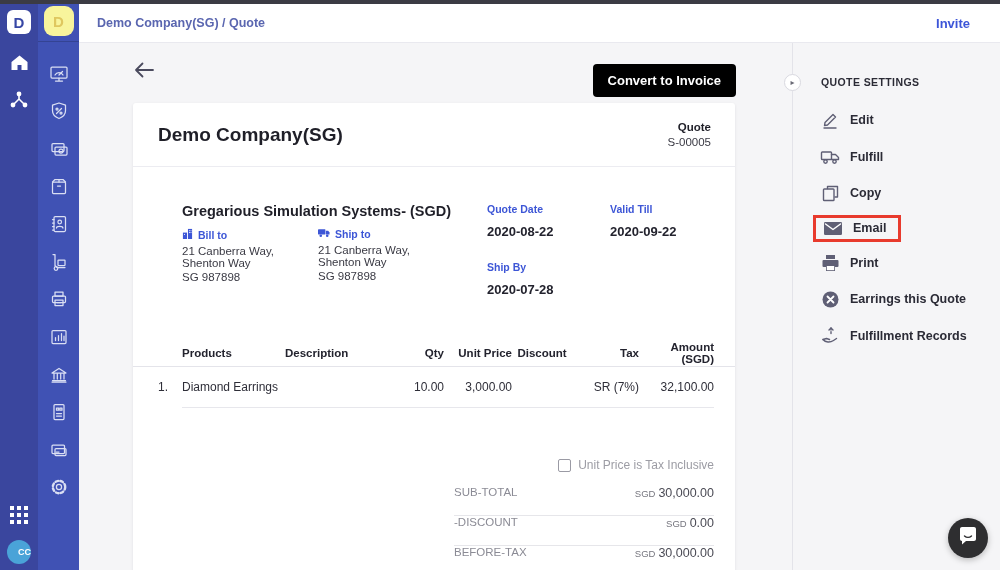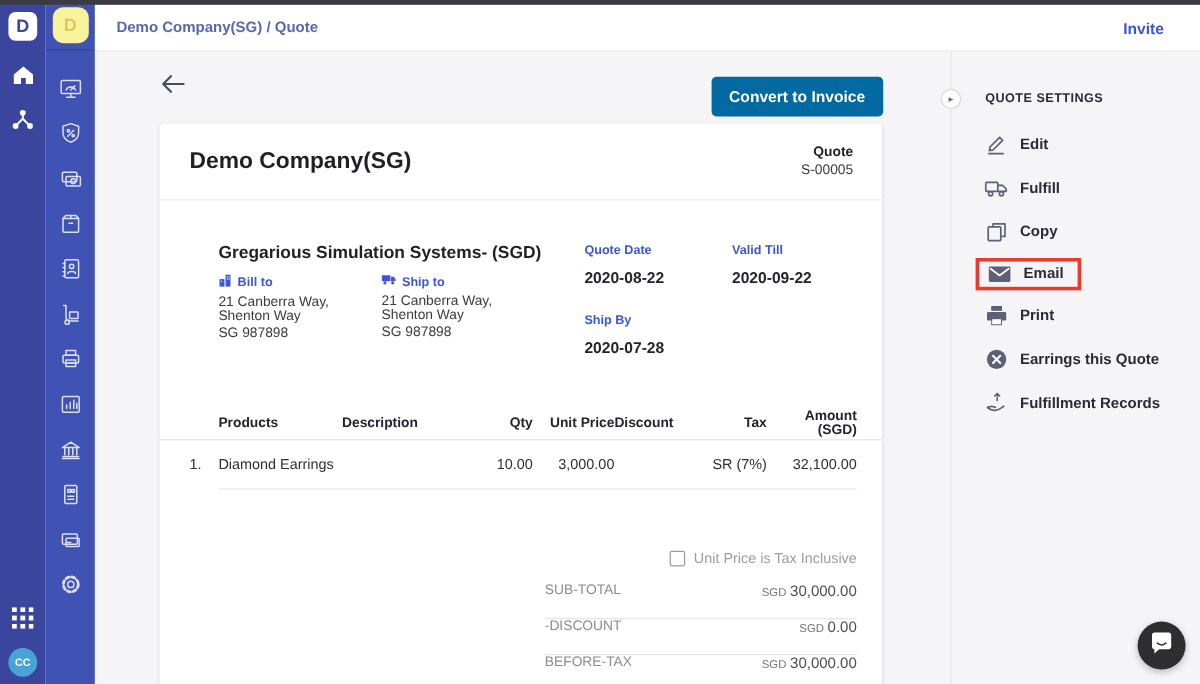--- a/index.html
+++ b/index.html
@@ -10,21 +10,21 @@
   .top-strip { position:absolute; top:0; left:0; width:1000px; height:4px; background:#3b3b44; z-index:40; }
 
   
   .rail1 { position:absolute; left:0; top:0; bottom:0; width:38px; background:#3a469e; z-index:30; }
   .logo-box { width:24px; height:24px; background:#fff; border-radius:6px; margin:10px auto 0;
               display:flex; align-items:center; justify-content:center;
               color:#3747a5; font-weight:bold; font-size:15px; }
   .rail1-icon { width:38px; height:34px; display:flex; align-items:center; justify-content:center; cursor:pointer; }
   .rail1-bottom { position:absolute; bottom:6px; left:0; width:38px; }
   .cc-avatar { width:24px; height:24px; border-radius:50%; background:#4aa3d8; color:#fff;
-               font-size:9px; font-weight:bold; display:flex; align-items:center; justify-content:center; margin:8px auto 0; }
+               font-size:9px; font-weight:bold; display:flex; align-items:center; justify-content:flex-end; margin:8px auto 0; }
 
   
   .rail2 { position:absolute; left:38px; top:0; bottom:0; width:41px; background:#4052b4; z-index:30; }
   .ws-avatar { width:30px; height:30px; border-radius:9px; background:#f8f49c; margin:6px auto 0;
                display:flex; align-items:center; justify-content:center;
                color:#dfc75f; font-weight:bold; font-size:15px; }
   .rail2-sep { height:1px; background:rgba(0,0,0,0.18); margin-top:5px; }
   .rail2-icons { display:flex; flex-direction:column; align-items:center; padding-top:13px; }
   .rail2-icon { width:41px; height:37.6px; display:flex; align-items:center; justify-content:center; cursor:pointer; }
   .rail2-icon svg { stroke:#e3e7f7; fill:none; stroke-width:1.25; stroke-linecap:round; stroke-linejoin:round; opacity:.95; }
@@ -32,21 +32,21 @@
   
   .topbar { position:absolute; left:79px; right:0; top:4px; height:39px; background:#fff;
             border-bottom:1px solid #e9e9ef; display:flex; align-items:center; z-index:20; }
   .breadcrumb { margin-left:18px; color:#5a66b0; font-weight:bold; font-size:12.5px; }
   .invite { margin-left:auto; margin-right:30px; color:#3c55d8; font-weight:bold; font-size:13px; cursor:pointer; }
 
   
   .content { position:absolute; left:79px; top:43px; right:0; bottom:0; overflow:hidden; }
 
   .back-arrow { position:absolute; left:54px; top:18px; cursor:pointer; }
-  .convert-btn { position:absolute; right:264px; top:21px; background:#0369a1; color:#fff;
+  .convert-btn { position:absolute; right:264px; top:21px; background:#000000; color:#fff;
                  border:none; border-radius:4px; font-family:"Liberation Sans",sans-serif;
                  font-size:13px; font-weight:bold; padding:9px 15px; cursor:pointer; }
 
   
   .card { position:absolute; left:54px; top:60px; width:602px; bottom:-30px; background:#fff;
           border-radius:3px; box-shadow:0 1px 3px rgba(40,40,60,0.10); }
   .card-header { height:64px; display:flex; align-items:center; padding:0 24px 0 25px;
                  border-bottom:1px solid #ececf1; }
   .company-name { font-size:19px; font-weight:bold; color:#1f1f28;text-align:center; }
   .doc-ref { margin-left:auto; text-align:right; line-height:15px; }
@@ -68,21 +68,21 @@
   .items-table { margin-top:42px; }
   .tbl-head { display:flex; align-items:center; height:28px; padding:0 21px 0 25px;
               border-bottom:1px solid #e4e4ea; font-size:11.5px; font-weight:bold; color:#23232e; }
   .tbl-row { display:flex; align-items:center; height:40px; padding:0 21px 0 25px; font-size:12px; color:#2e2e38; }
   .row-line { height:1px; background:#e7e7ec; margin:0 21px 0 49px; }
   .c-idx { width:24px; }
   .c-prod { width:103px; }
   .c-desc { width:97px; }
   .c-qty { width:62px; text-align:right; }
   .c-price { width:68px; text-align:right; }
-  .c-disc { width:60px; text-align:left; }
+  .c-disc { width:60px; text-align:center; }
   .c-tax { width:67px; text-align:right; }
   .c-amt { flex:1; text-align:right; }
 
   .totals { width:260px; margin:50px 21px 0 auto; }
   .taxinc-row { display:flex; align-items:center; justify-content:flex-end; gap:7px;
                 color:#9c9ca4; font-size:12px; margin-bottom:14px; }
   .checkbox { width:13px; height:13px; border:1.5px solid #9a9aa4; border-radius:2px; background:#fff; cursor:pointer; }
   .total-row { display:flex; justify-content:space-between; height:30px;
                border-bottom:1px solid #e6e6ea; }
   .total-row:last-child { border-bottom:none; }

